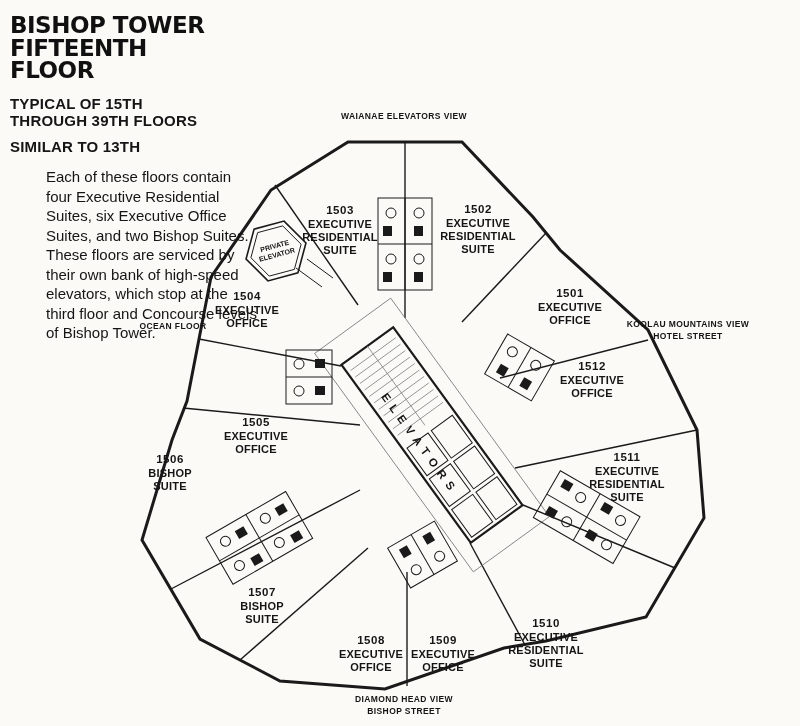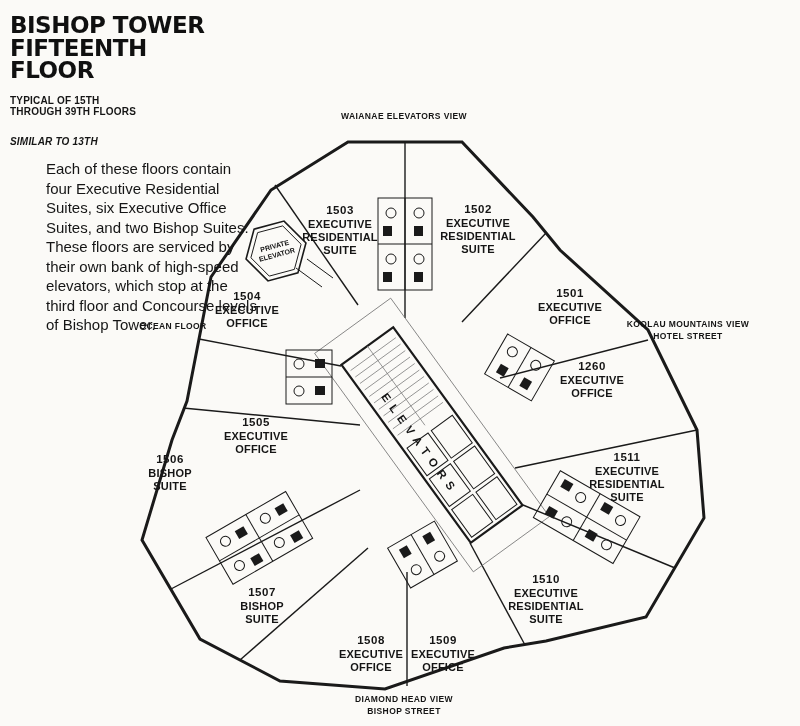--- a/index.html
+++ b/index.html
@@ -13,24 +13,24 @@
   .plan-svg { position:absolute; left:0; top:0; }
 
   
   .header { position:absolute; left:10px; top:14px; width:222px; }
   .title {
     font-family:"DejaVu Sans", sans-serif;
     font-weight:bold; font-size:23px; line-height:0.98;
     letter-spacing:-0.5px; color:#101010;
   }
   .subtitle {
-    font-weight:bold; font-size:10px; line-height:1.15;
+    font-weight:bold; font-size:15px; line-height:1.15;
     letter-spacing:0.2px; margin-top:13px;
   }
-  .subtitle + .subtitle { margin-top:18px;font-style:italic; }
+  .subtitle + .subtitle { margin-top:9px; }
   .description { font-size:15px; line-height:1.3; margin-top:12px; width:212px;margin-left:36px; }
 
   
   .label {
     position:absolute; transform:translate(-50%,-50%);
     text-align:center; white-space:nowrap;
   }
   .view-label { font-size:8.5px; font-weight:bold; letter-spacing:0.4px; line-height:1.45; }
   .view-label span { display:block; }
   .suite-label { line-height:1.2; font-weight:bold; }
@@ -228,33 +228,33 @@
     <span class="type">EXECUTIVE</span>
     <span class="type">OFFICE</span>
   </div>
 
   <div class="label suite-label" style="left:443px; top:654px">
     <span class="num">1509</span>
     <span class="type">EXECUTIVE</span>
     <span class="type">OFFICE</span>
   </div>
 
-  <div class="label suite-label" style="left:546px; top:600px">
+  <div class="label suite-label" style="left:546px; top:644px">
     <span class="num">1510</span>
     <span class="type">EXECUTIVE</span>
     <span class="type">RESIDENTIAL</span>
     <span class="type">SUITE</span>
   </div>
 
   <div class="label suite-label" style="left:627px; top:478px">
     <span class="num">1511</span>
     <span class="type">EXECUTIVE</span>
     <span class="type">RESIDENTIAL</span>
     <span class="type">SUITE</span>
   </div>
 
   <div class="label suite-label" style="left:592px; top:380px">
-    <span class="num">1260</span>
+    <span class="num">1512</span>
     <span class="type">EXECUTIVE</span>
     <span class="type">OFFICE</span>
   </div>
 
 </div>
 
 </body></html>

